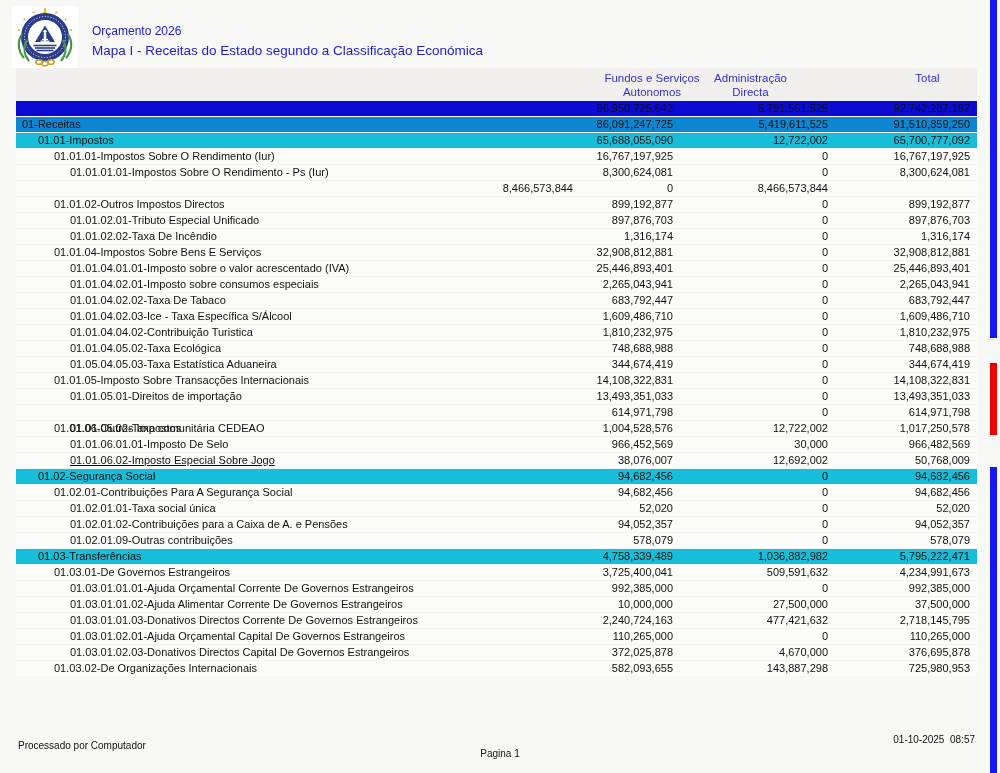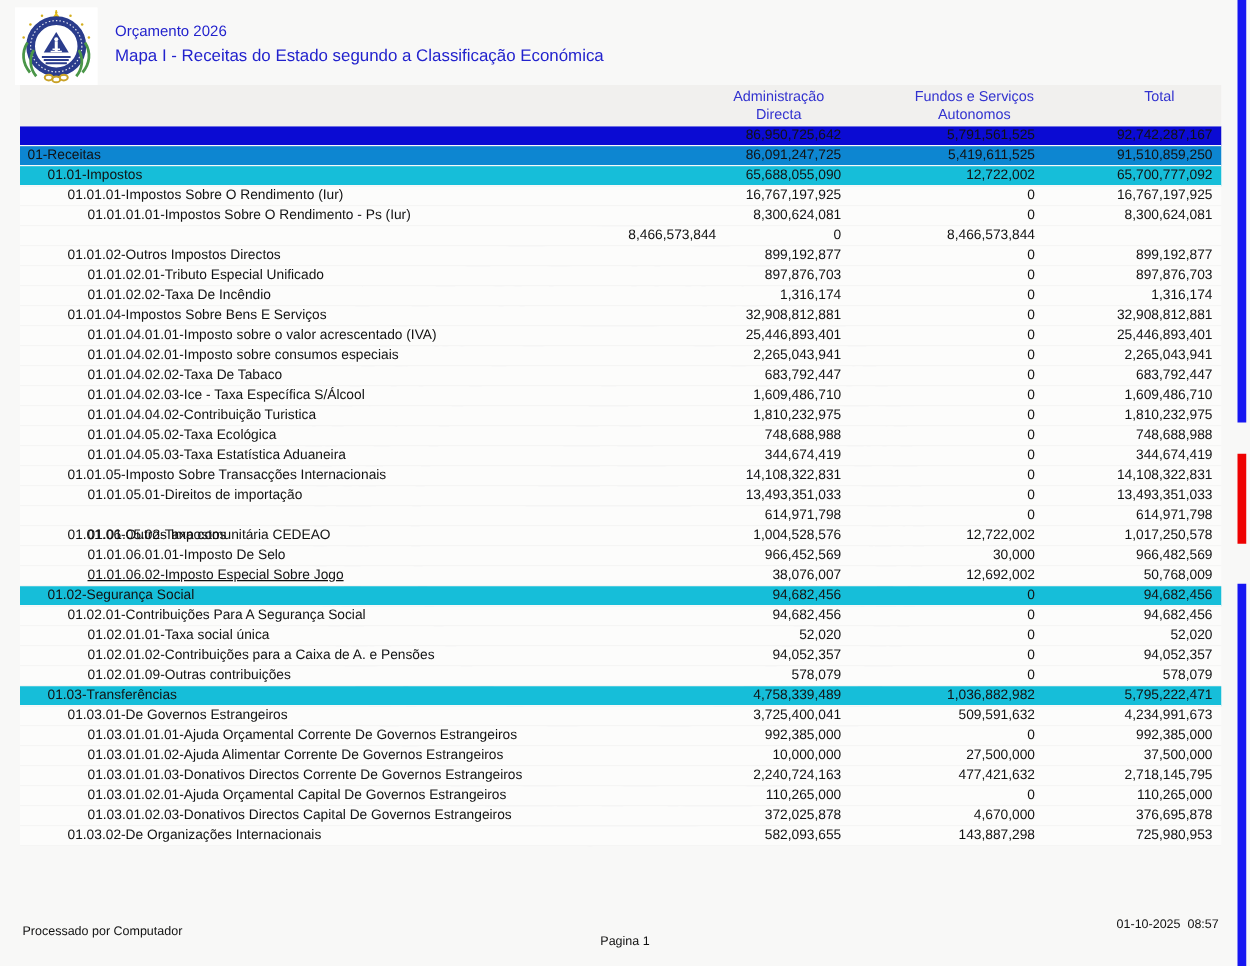--- a/index.html
+++ b/index.html
@@ -10,21 +10,21 @@
   *{margin:0;padding:0;box-sizing:border-box;}
   html,body{width:1000px;height:773px;overflow:hidden;}
   body{
     font-family:"Liberation Sans","DejaVu Sans",sans-serif;
     background:var(--page_bg); color:var(--text_black); position:relative;
   }
   
   .watermark{position:absolute;left:215px;top:150px;width:580px;height:560px;z-index:0;pointer-events:none;}
   
   .logo-box{position:absolute;left:12px;top:6px;width:66px;height:62px;background:#ffffff;z-index:2;}
-  .title-block{position:absolute;left:92px;top:16px;z-index:2;}
+  .title-block{position:absolute;left:92px;top:22px;z-index:2;}
   .title-1{font-size:12px;color:var(--title_blue);line-height:18px;}
   .title-2{font-size:13.5px;color:var(--title_blue);line-height:20px;margin-top:1px;}
   
   .thead{
     position:absolute;left:16px;top:68px;width:961px;height:33px;background:var(--band_bg);
     display:grid;grid-template-columns:1fr 100px 155px 142px;padding-right:7px;z-index:2;
     font-size:11.5px;color:var(--header_text_blue);
   }
   .thead .h{display:flex;flex-direction:column;align-items:center;justify-content:flex-start;padding-top:3px;line-height:14px;white-space:nowrap;}
   .thead .h.h2{padding-left:58px;}
@@ -131,27 +131,27 @@
   </svg>
 </div>
 
 <div class="title-block">
   <div class="title-1">Orçamento 2026</div>
   <div class="title-2">Mapa I - Receitas do Estado segundo a Classificação Económica</div>
 </div>
 
 <div class="thead">
   <div class="h"></div>
+  <div class="h h2">
+    <div>Fundos e Serviços</div>
+    <div>Autonomos</div>
+  </div>
   <div class="h h1">
     <div>Administração</div>
     <div>Directa</div>
-  </div>
-  <div class="h h2">
-    <div>Fundos e Serviços</div>
-    <div>Autonomos</div>
   </div>
   <div class="h h3">
     <div>Total</div>
     <div></div>
   </div>
 </div>
 
 <div class="tbody" id="rows">
   <div class="row total">
     <div class="cell label" style="padding-left: 6px;"></div>
@@ -258,21 +258,21 @@
   </div>
 
   <div class="row plain">
     <div class="cell label" style="padding-left: 54px;">01.01.04.05.02-Taxa Ecológica</div>
     <div class="cell num c1">748,688,988</div>
     <div class="cell num c2">0</div>
     <div class="cell num c3">748,688,988</div>
   </div>
 
   <div class="row plain">
-    <div class="cell label" style="padding-left: 54px;">01.01.04.05.03-Taxa Estatística Aduaneira</div>
+    <div class="cell label" style="padding-left: 54px;">01.05.04.05.03-Taxa Estatística Aduaneira</div>
     <div class="cell num c1">344,674,419</div>
     <div class="cell num c2">0</div>
     <div class="cell num c3">344,674,419</div>
   </div>
 
   <div class="row plain">
     <div class="cell label" style="padding-left: 38px;">01.01.05-Imposto Sobre Transacções Internacionais</div>
     <div class="cell num c1">14,108,322,831</div>
     <div class="cell num c2">0</div>
     <div class="cell num c3">14,108,322,831</div>

